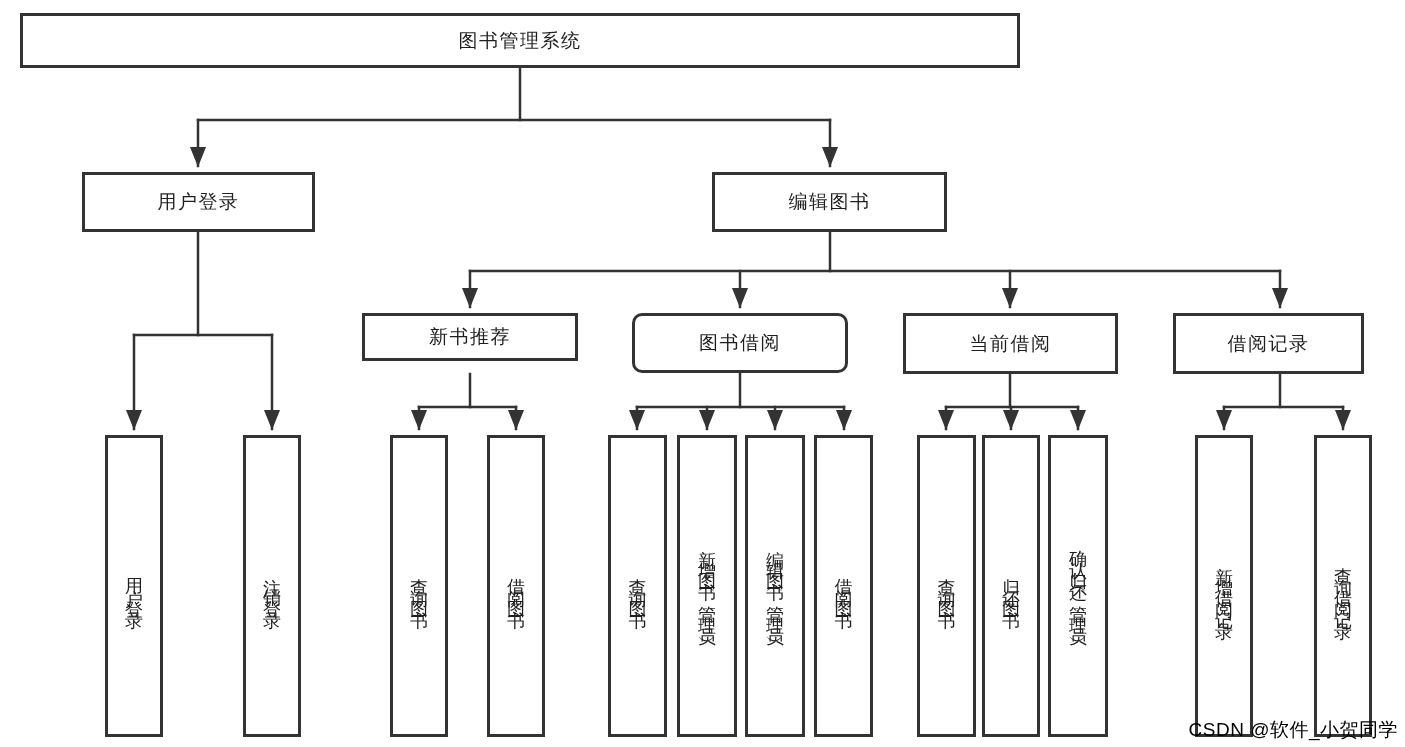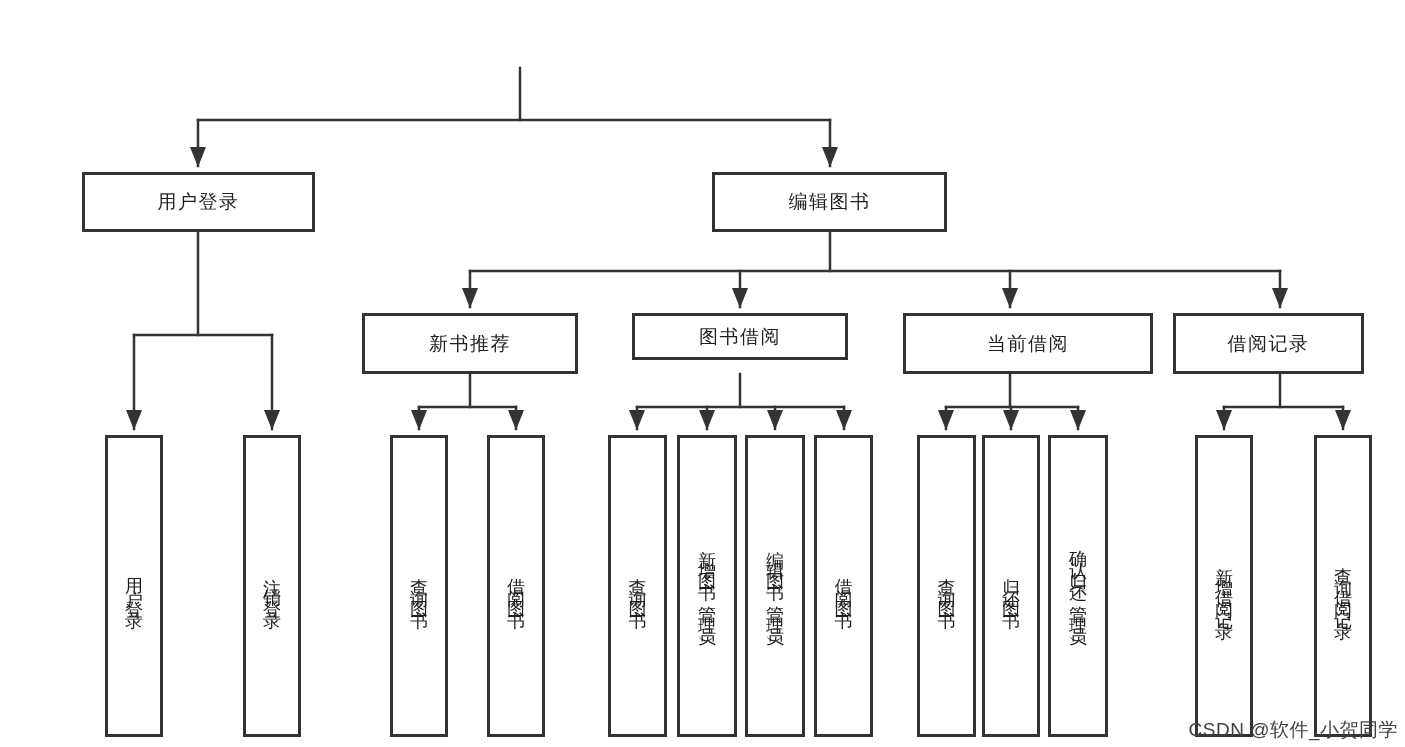--- a/index.html
+++ b/index.html
@@ -29,21 +29,21 @@
     text-orientation:mixed;
     letter-spacing:0.62em;
     line-height:1;
     white-space:nowrap;
   }
   .watermark {
     position:absolute;
     right:7px;
     bottom:4px;
     font-size:19px;
-    color:#404040;
+    color:#000000;
     letter-spacing:0.5px;
     z-index:3;
   }
 </style>
 </head>
 <body>
 
 <div class="canvas">
 
   <svg class="wires" width="1405" height="747" viewBox="0 0 1405 747">
@@ -89,35 +89,38 @@
       <path d="M1011,407 V429" marker-end="url(#arw)"></path>
       <path d="M1078,407 V429" marker-end="url(#arw)"></path>
 
       <path d="M1280,374 V407"></path>
       <path d="M1224,407 H1343"></path>
       <path d="M1224,407 V429" marker-end="url(#arw)"></path>
       <path d="M1343,407 V429" marker-end="url(#arw)"></path>
     </g>
   </svg>
 
+  <div class="node h-node" style="left:20px; top:13px; width:1000px; height:55px;">
+    <span>图书管理系统</span>
+  </div>
 
   <div class="node h-node" style="left:82px; top:172px; width:233px; height:60px;">
     <span>用户登录</span>
   </div>
   <div class="node h-node" style="left:712px; top:172px; width:235px; height:60px;">
     <span>编辑图书</span>
   </div>
 
-  <div class="node h-node" style="left:362px; top:313px; width:216px; height:61px;">
+  <div class="node h-node" style="left:362px; top:313px; width:216px; height:48px;">
     <span>新书推荐</span>
   </div>
-  <div class="node h-node" style="left:632px; top:313px; width:216px; height:47px;">
+  <div class="node h-node" style="left:632px; top:313px; width:216px; height:60px;border-radius:10px;">
     <span>图书借阅</span>
   </div>
-  <div class="node h-node" style="left:903px; top:313px; width:250px; height:61px;">
+  <div class="node h-node" style="left:903px; top:313px; width:215px; height:61px;">
     <span>当前借阅</span>
   </div>
   <div class="node h-node" style="left:1173px; top:313px; width:191px; height:61px;">
     <span>借阅记录</span>
   </div>
 
   <div class="node v-node" style="left:105px; top:435px; width:58px; height:302px;">
     <span>用户登录</span>
   </div>
   <div class="node v-node" style="left:243px; top:435px; width:58px; height:302px;">

